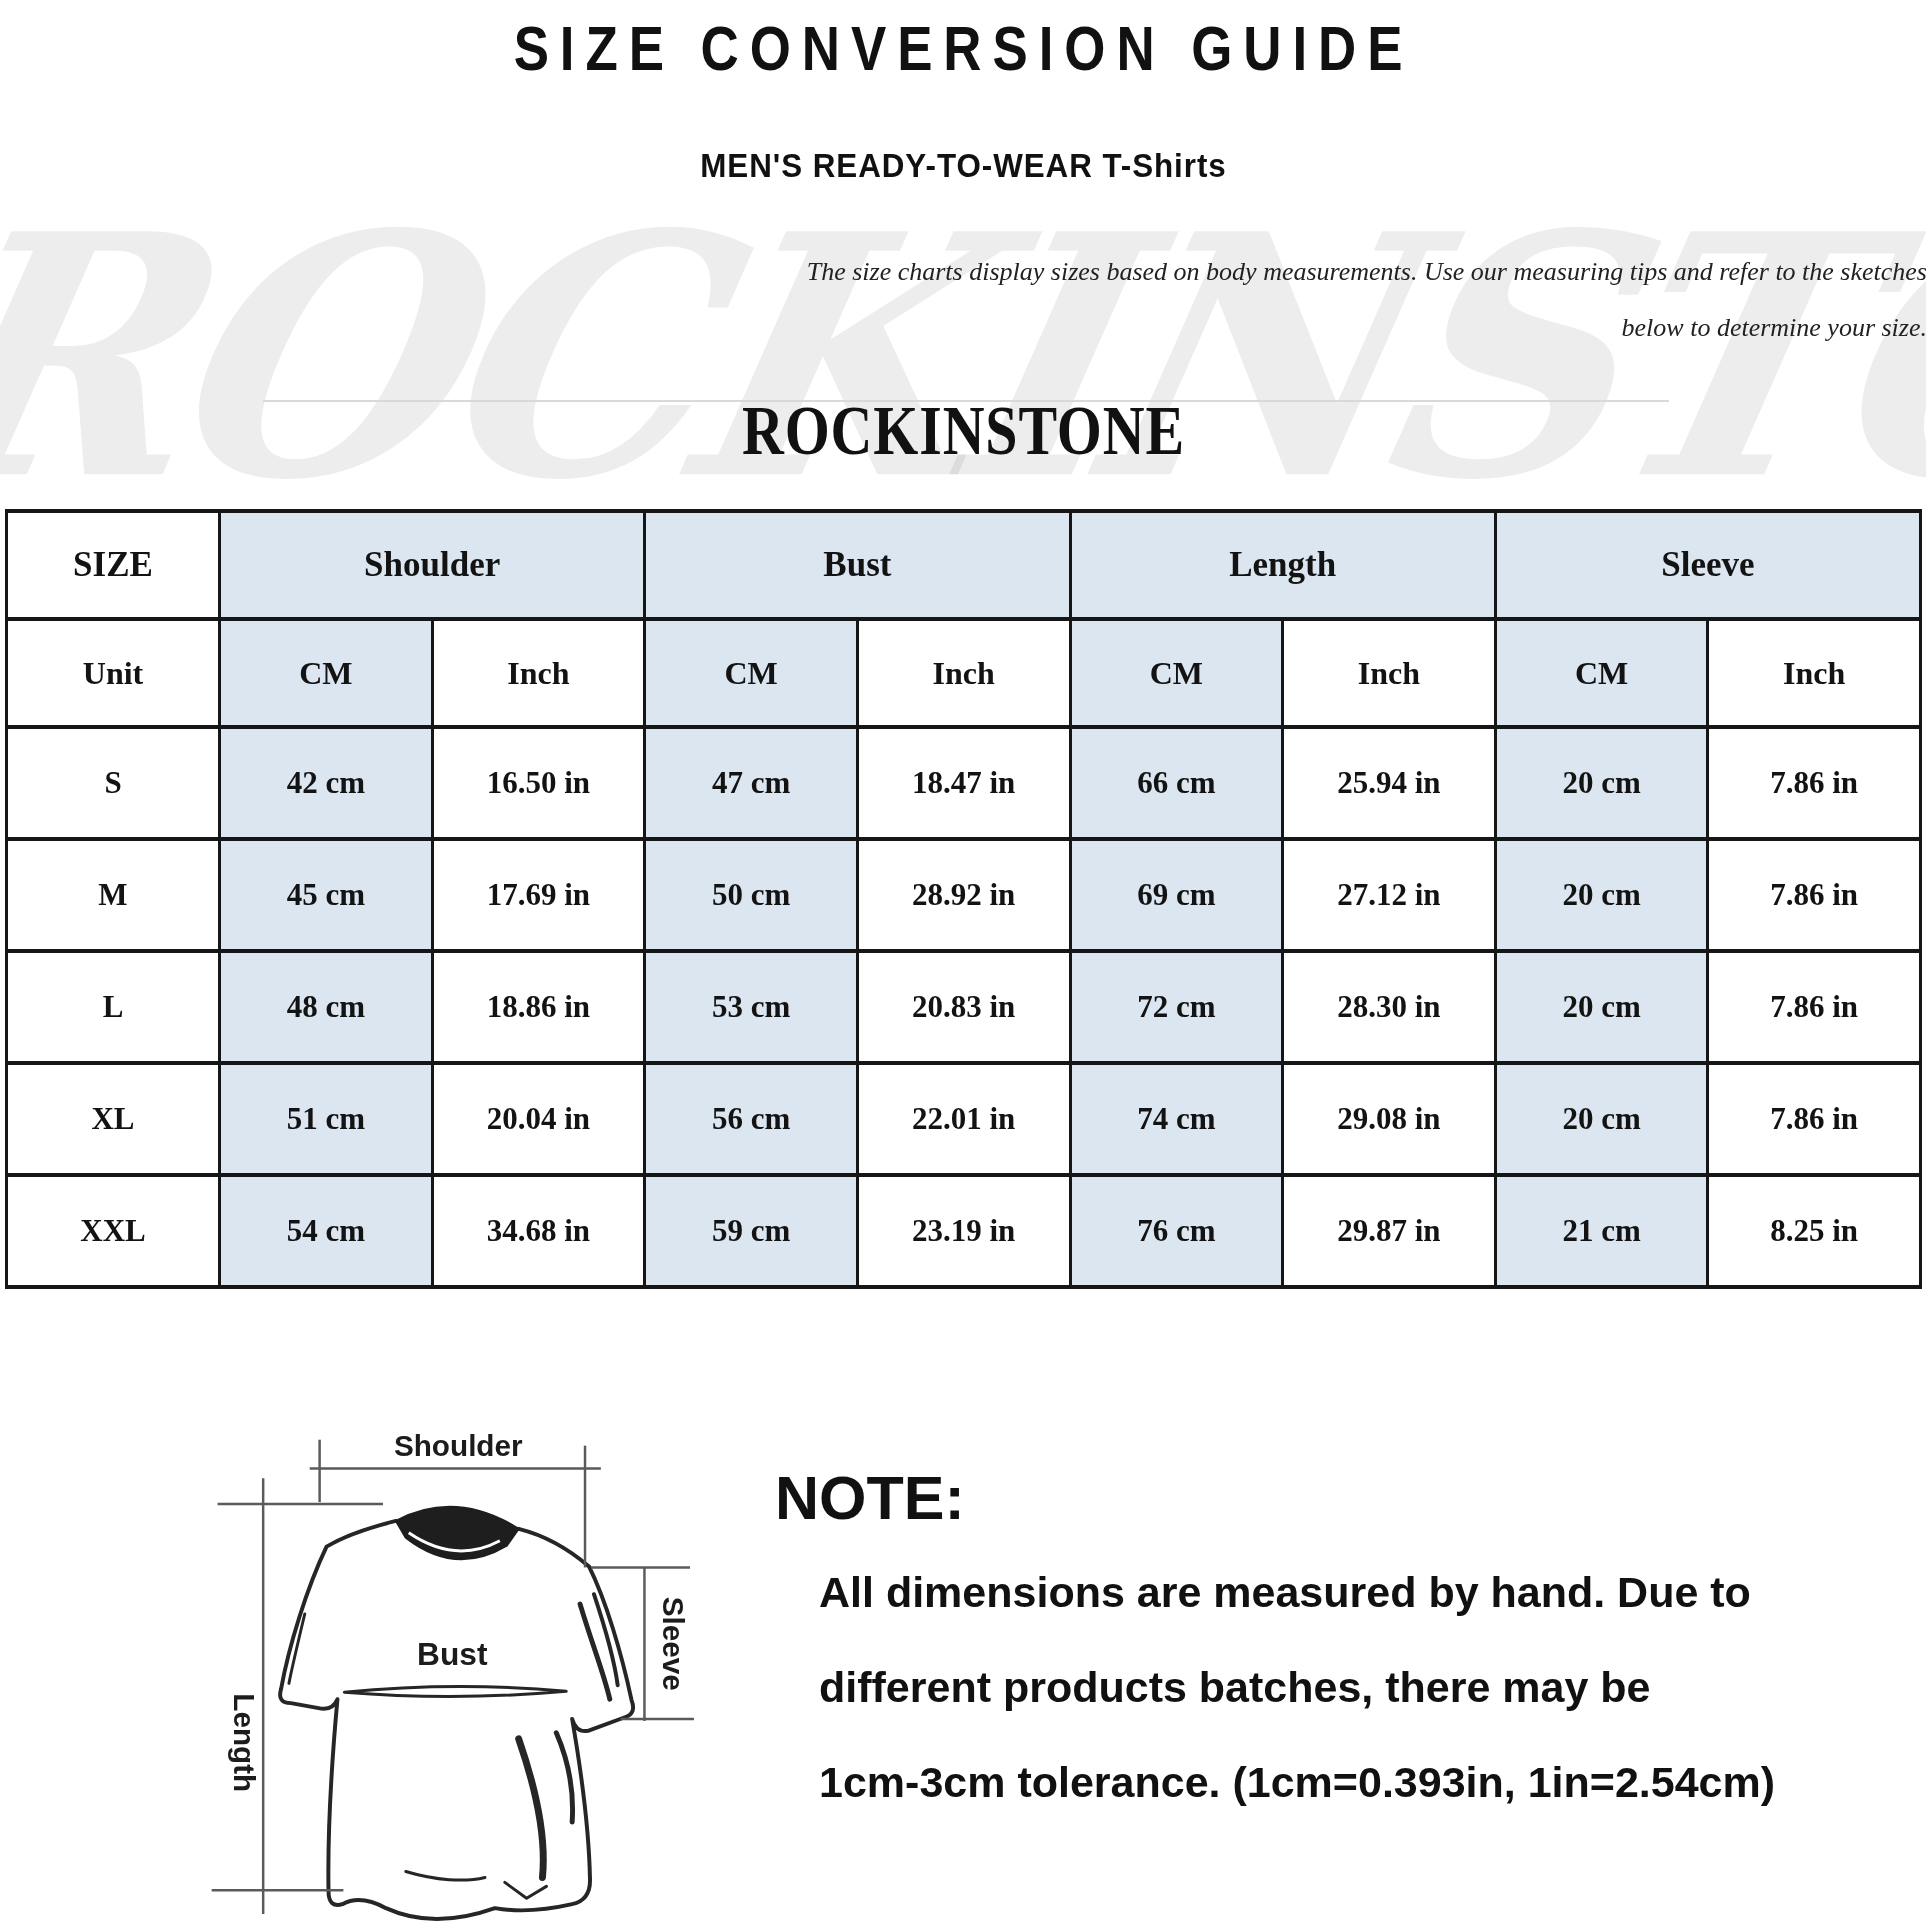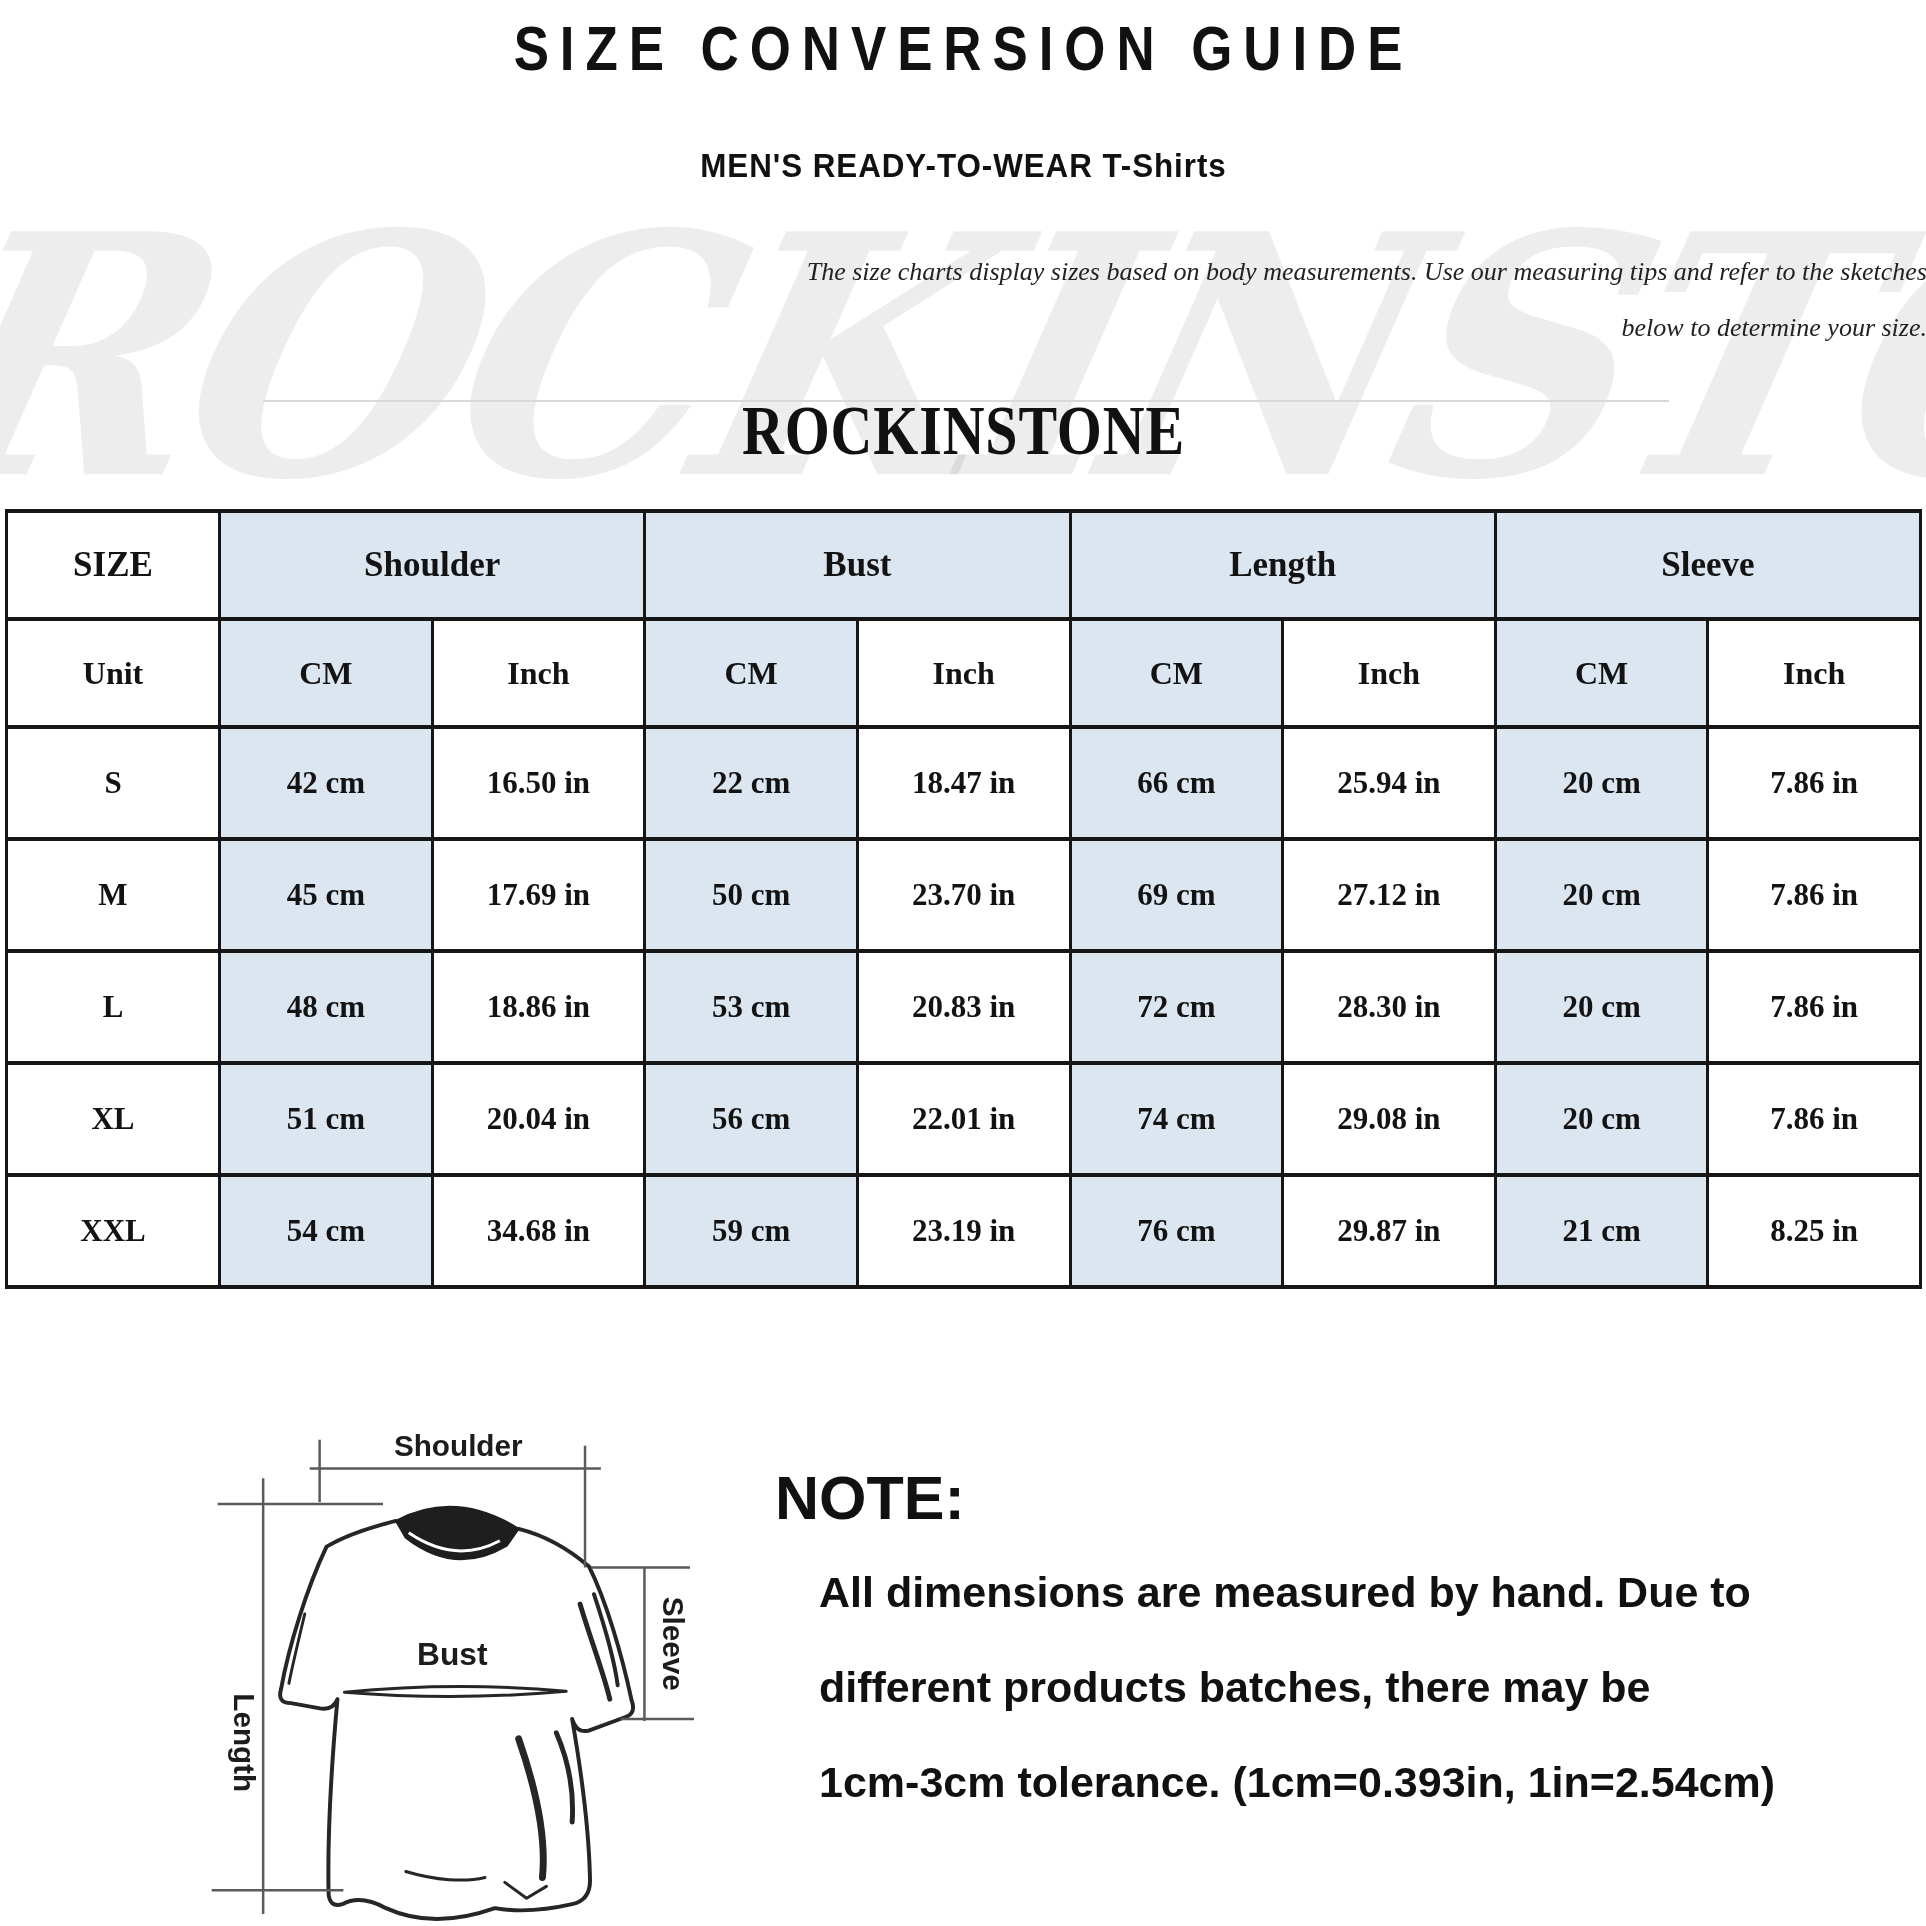--- a/index.html
+++ b/index.html
@@ -105,33 +105,33 @@
         <td>Inch</td>
         <td class="blue">CM</td>
         <td>Inch</td>
         <td class="blue">CM</td>
         <td>Inch</td>
       </tr>
       <tr class="r-data">
         <td>S</td>
         <td class="blue">42 cm</td>
         <td>16.50 in</td>
-        <td class="blue">22 cm</td>
+        <td class="blue">47 cm</td>
         <td>18.47 in</td>
         <td class="blue">66 cm</td>
         <td>25.94 in</td>
         <td class="blue">20 cm</td>
         <td>7.86 in</td>
       </tr>
       <tr class="r-data">
         <td>M</td>
         <td class="blue">45 cm</td>
         <td>17.69 in</td>
         <td class="blue">50 cm</td>
-        <td>23.70 in</td>
+        <td>28.92 in</td>
         <td class="blue">69 cm</td>
         <td>27.12 in</td>
         <td class="blue">20 cm</td>
         <td>7.86 in</td>
       </tr>
       <tr class="r-data">
         <td>L</td>
         <td class="blue">48 cm</td>
         <td>18.86 in</td>
         <td class="blue">53 cm</td>

